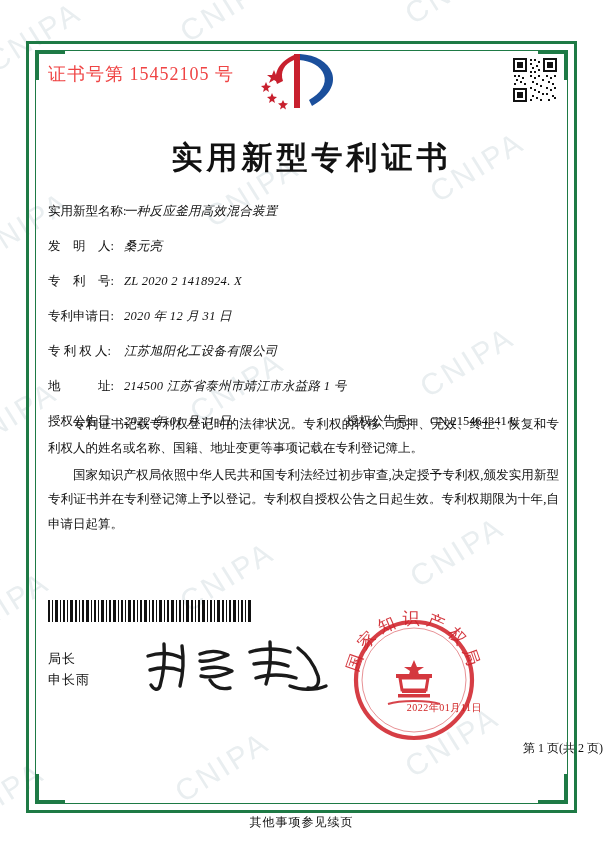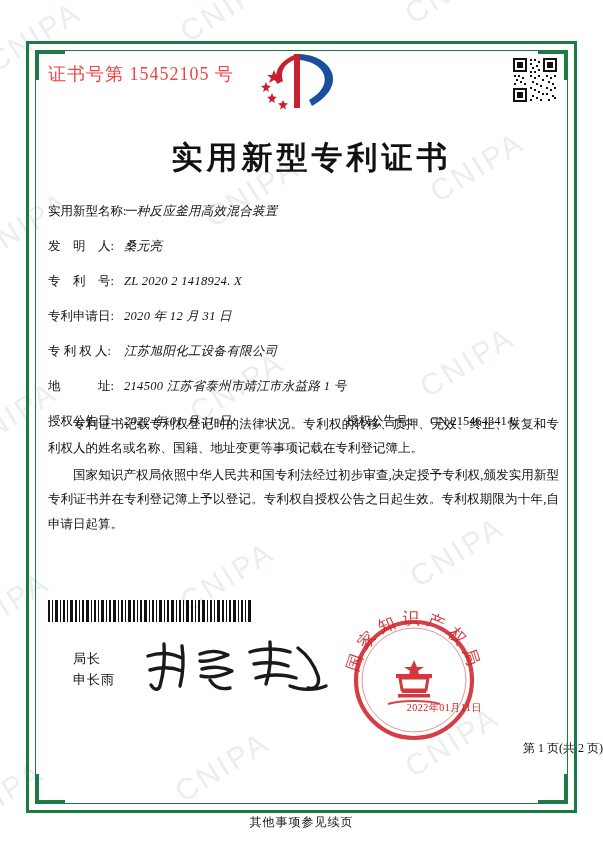--- a/index.html
+++ b/index.html
@@ -193,21 +193,20 @@
 
   
   .sign-block {
     position: absolute;
     left: 48px;
     top: 648px;
     font-size: 13px;
     line-height: 1.65;
     color: #111;
     letter-spacing: 1px;
-    margin-left: 25px;
   }
   .signature {
     position: absolute;
     left: 138px;
     top: 636px;
     width: 200px;
     height: 60px;
   }
 
   

